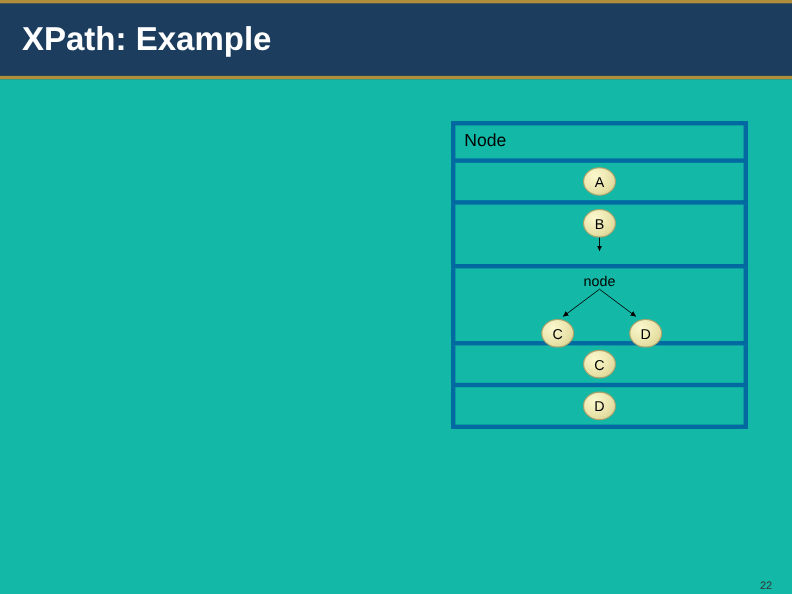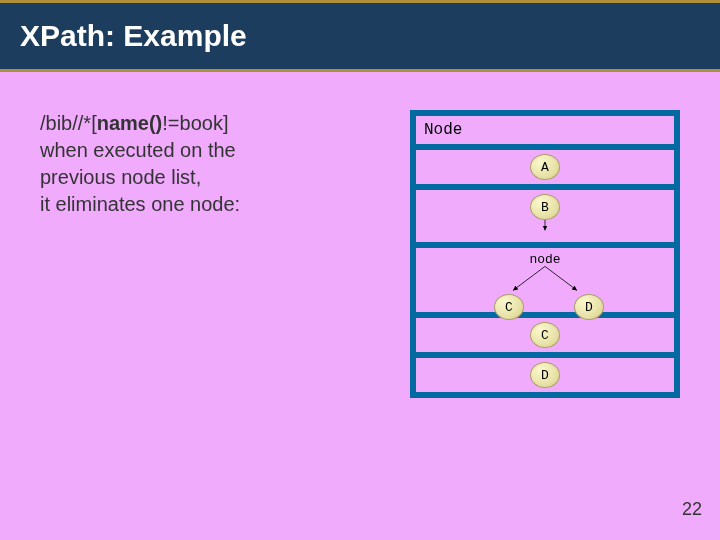--- a/index.html
+++ b/index.html
@@ -1,17 +1,17 @@
 <!DOCTYPE html>
 <html><head>
 <meta charset="utf-8">
 <style>
   * { box-sizing: border-box; margin: 0; padding: 0; }
   html, body { width: 720px; height: 540px; font-family: Verdana, Geneva, sans-serif; background: #fff; }
-  .slide { width: 720px; height: 540px; position: relative; background: #f0abfc; }
+  .slide { width: 720px; height: 540px; position: relative; background: #14b8a6; }
   .title-bar {
     width: 100%; height: 72px;
     background: #1d3d5e;
     border-top: 3px solid #b08f3a;
     border-bottom: 3px solid #b08f3a;
     display: flex; align-items: center;
     padding-left: 20px;
   }
   .title-bar h1 { color: #fff; font-size: 30px; font-weight: 700; letter-spacing: 0px; }
   .content { position: absolute; top: 110px; left: 40px; right: 40px; }
@@ -19,55 +19,46 @@
   .left .xp { font-family: Verdana, sans-serif; }
   .left .xp .kw { font-weight: 700; }
   .right {
     position: absolute; top: 0; left: 370px; width: 270px;
   }
   table.nodetbl {
     border-collapse: collapse; width: 100%;
     border: 2px solid #000;
   }
   table.nodetbl th, table.nodetbl td {
-    border: 6px solid #0369a1; padding: 4px 8px; font-size: 16px;
+    border: 4px solid #0369a1; padding: 4px 8px; font-size: 16px;
     height: 34px;
-    font-family: Liberation Mono, monospace;
   }
   table.nodetbl th { text-align: left; font-weight: 400; }
   table.nodetbl td { text-align: center; position: relative; }
   .leafnode {
     display: inline-flex; align-items: center; justify-content: center;
     width: 30px; height: 26px; border-radius: 50%;
     background: radial-gradient(ellipse at 35% 30%, #fbf8cd 0%, #e8e2a8 60%, #d2c987 100%);
     border: 1px solid #aaa06a;
     font-size: 13px;
   }
   .svgwrap { position: relative; width: 100%; height: 100%; }
   svg.tree { position: absolute; top: 0; left: 0; width: 100%; height: 100%; overflow: visible; }
   .treelabel { font-size: 13px; }
-  .pagenum { position: absolute; bottom: 20px; right: 18px; font-size: 18px; color: #333; }
+  .pagenum { position: absolute; bottom: 2px; right: 18px; font-size: 10px; color: #333; }
 </style>
 </head>
 <body>
 
 <div class="slide">
   <div class="title-bar">
     <h1>XPath: Example</h1>
   </div>
 
   <div class="content">
-    <div class="left">
-      <div class="xp">
-        <span>/bib//*[</span><span class="kw">name()</span><span>!=book]</span>
-      </div>
-      <div>when executed on the</div>
-      <div>previous node list,</div>
-      <div>it eliminates one node:</div>
-    </div>
 
     <div class="right">
       <table class="nodetbl">
         <tbody>
             <tr>
               <th>Node</th>
             </tr>
         <tr>
               <td>
           <span class="leafnode">A</span>

